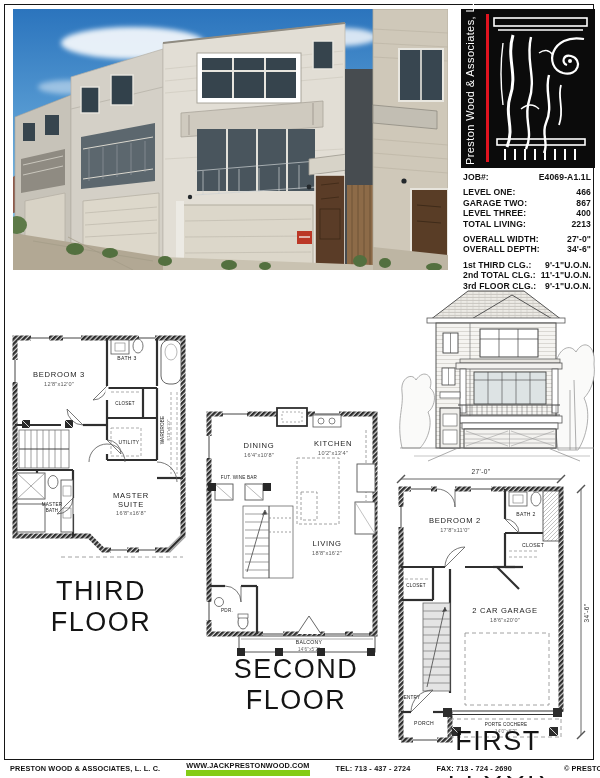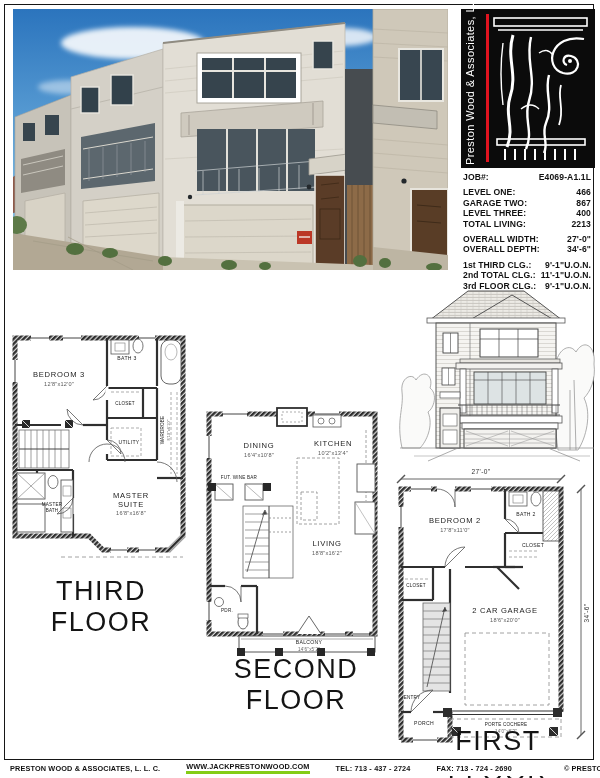--- a/index.html
+++ b/index.html
@@ -32,21 +32,21 @@
   .floor-title{position:absolute;text-align:center;font-size:27px;font-weight:400;
         letter-spacing:1.5px;color:#141414;font-family:"Liberation Sans",sans-serif;}
   .t3{left:18px;top:576px;width:166px;}
   .t2{left:198px;top:654px;width:196px;}
   .t1{left:406px;top:726px;width:184px;}
   
   .footer{position:absolute;left:4px;bottom:2px;width:590px;height:17px;
         border-top:1.6px solid #161616;box-sizing:border-box;background:#fff;
         display:flex;align-items:center;gap:26px;padding:0 6px;
         font-size:7.3px;font-weight:700;letter-spacing:.15px;color:#111;white-space:nowrap;}
-  .footer .web{border-bottom:3px solid #84cc16;cursor:pointer;}
+  .footer .web{border-bottom:6px solid #84cc16;cursor:pointer;}
   .footer .spacer{flex:1;}
   
   svg text{font-family:"Liberation Sans",sans-serif;}
   .rm{font-size:7.6px;letter-spacing:.7px;fill:#1b1b1b;text-anchor:middle;}
   .dm{font-size:5.6px;letter-spacing:.2px;fill:#5a5a5a;text-anchor:middle;}
   .sm{font-size:5.1px;letter-spacing:.3px;fill:#1b1b1b;text-anchor:middle;}
   .xs{font-size:4.6px;letter-spacing:.2px;fill:#1b1b1b;text-anchor:middle;}
   .dim{font-size:6.6px;letter-spacing:.4px;fill:#333;text-anchor:middle;}
 </style>
 </head>

